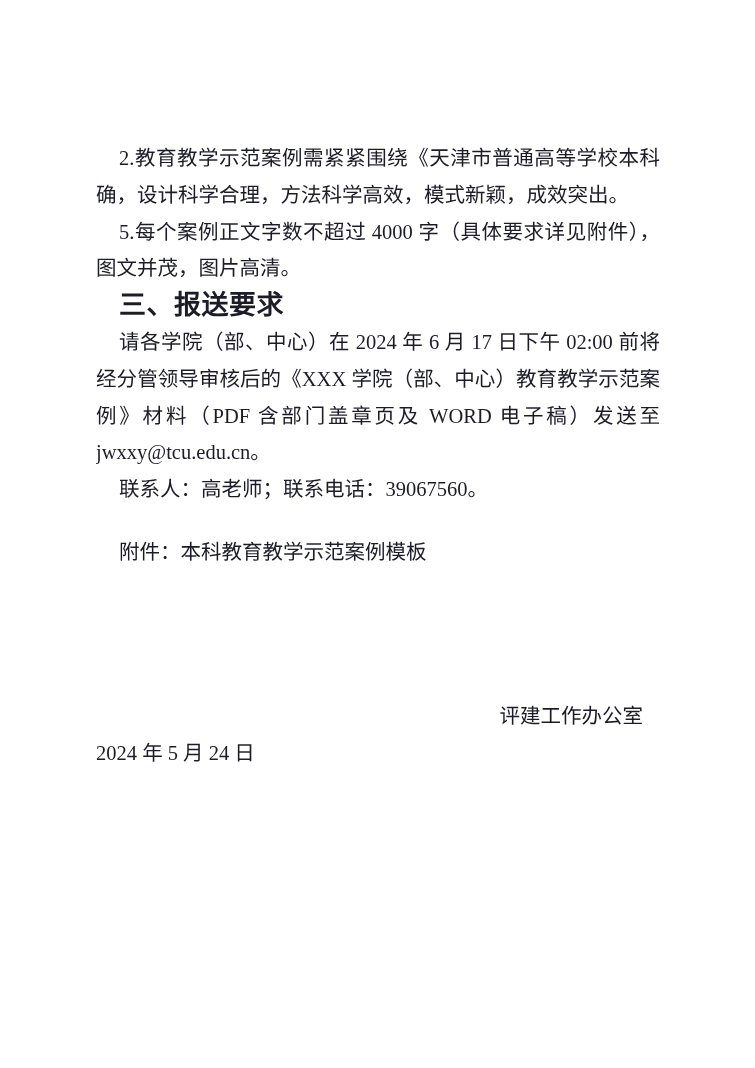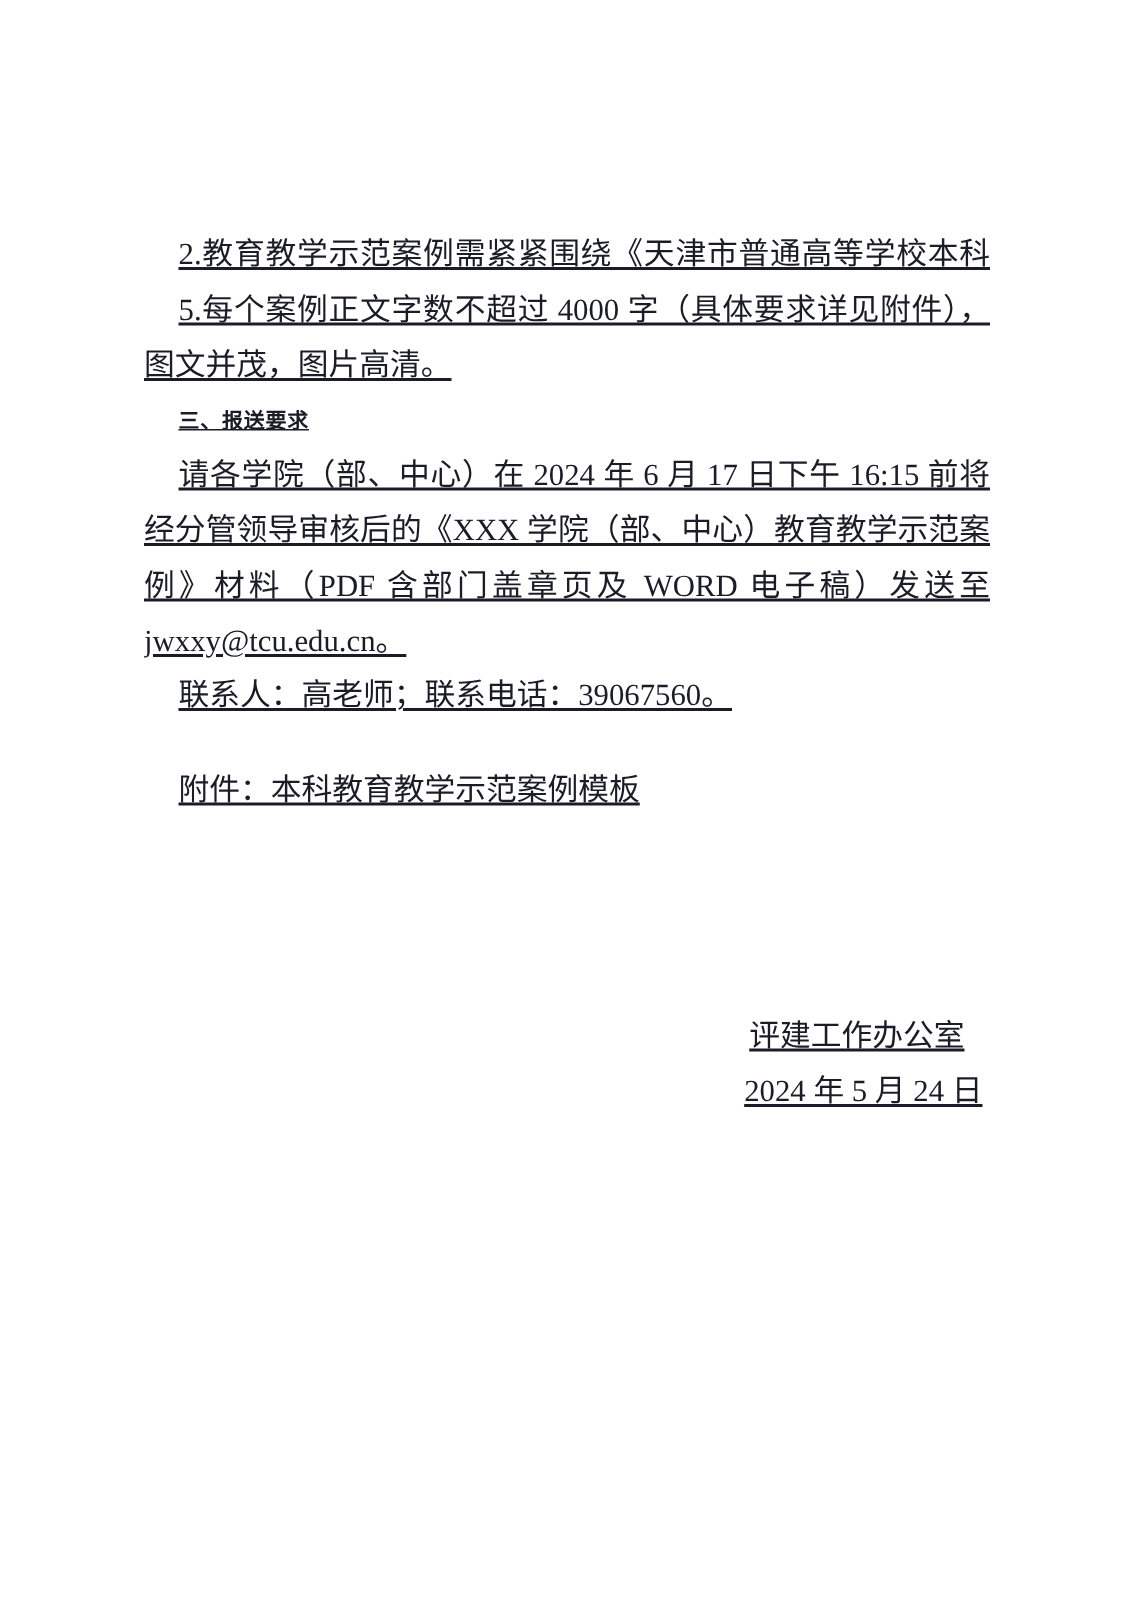--- a/index.html
+++ b/index.html
@@ -13,68 +13,68 @@
     height: 1068px;
     background: var(--page-bg, #ffffff);
     overflow: hidden;
     font-family: "Liberation Serif", "DejaVu Serif", serif;
     font-size: 20.5px;
     color: var(--text-color, #1c1c28);
   }
   .content {
     position: absolute;
     left: 96px;
-    top: 152px;
+    top: 140px;
     width: 564px;
-    text-decoration: underline;
   }
   .line {
     height: 36.8px;
     line-height: 36.8px;
     overflow: hidden;
   }
   .line.indent {
     text-indent: 23px;
   }
   .line.justify {
     text-align: justify;
     text-align-last: justify;
   }
   .line.heading {
     font-family: "Liberation Sans", "DejaVu Sans", sans-serif;
     font-weight: bold;
-    font-size: 14px;
+    font-size: 27px;
     letter-spacing: 0.5px;
   }
   .line.blank-small {
     height: 26px;
   }
   .line.spacer {
     height: 103px;
   }
   .line.sign-name {
     text-align: right;
     padding-right: 17px;
     margin-top: 24px;
   }
   .line.sign-date {
-    text-align: right;
+    text-align: left;
     padding-right: 5px;
   }
 </style>
 </head>
 <body>
 
 <div class="page" style="--page-bg: #ffffff; --text-color: #1c1c28;">
   <div class="content" id="doc-lines">
       <div class="line indent justify">2.教育教学示范案例需紧紧围绕《天津市普通高等学校本科</div>
+      <div class="line">确，设计科学合理，方法科学高效，模式新颖，成效突出。</div>
       <div class="line indent justify">5.每个案例正文字数不超过 4000 字（具体要求详见附件），</div>
       <div class="line">图文并茂，图片高清。</div>
       <div class="line indent heading">三、报送要求</div>
-      <div class="line indent justify">请各学院（部、中心）在 2024 年 6 月 17 日下午 16:15 前将</div>
+      <div class="line indent justify">请各学院（部、中心）在 2024 年 6 月 17 日下午 02:00 前将</div>
       <div class="line justify">经分管领导审核后的《XXX 学院（部、中心）教育教学示范案</div>
       <div class="line justify">例》材料（PDF 含部门盖章页及 WORD 电子稿）发送至</div>
       <div class="line">jwxxy@tcu.edu.cn。</div>
       <div class="line indent">联系人：高老师；联系电话：39067560。</div>
       <div class="line blank-small"></div>
       <div class="line indent">附件：本科教育教学示范案例模板</div>
       <div class="line spacer"></div>
       <div class="line sign-name">评建工作办公室</div>
       <div class="line sign-date">2024 年 5 月 24 日</div>
     </div>

